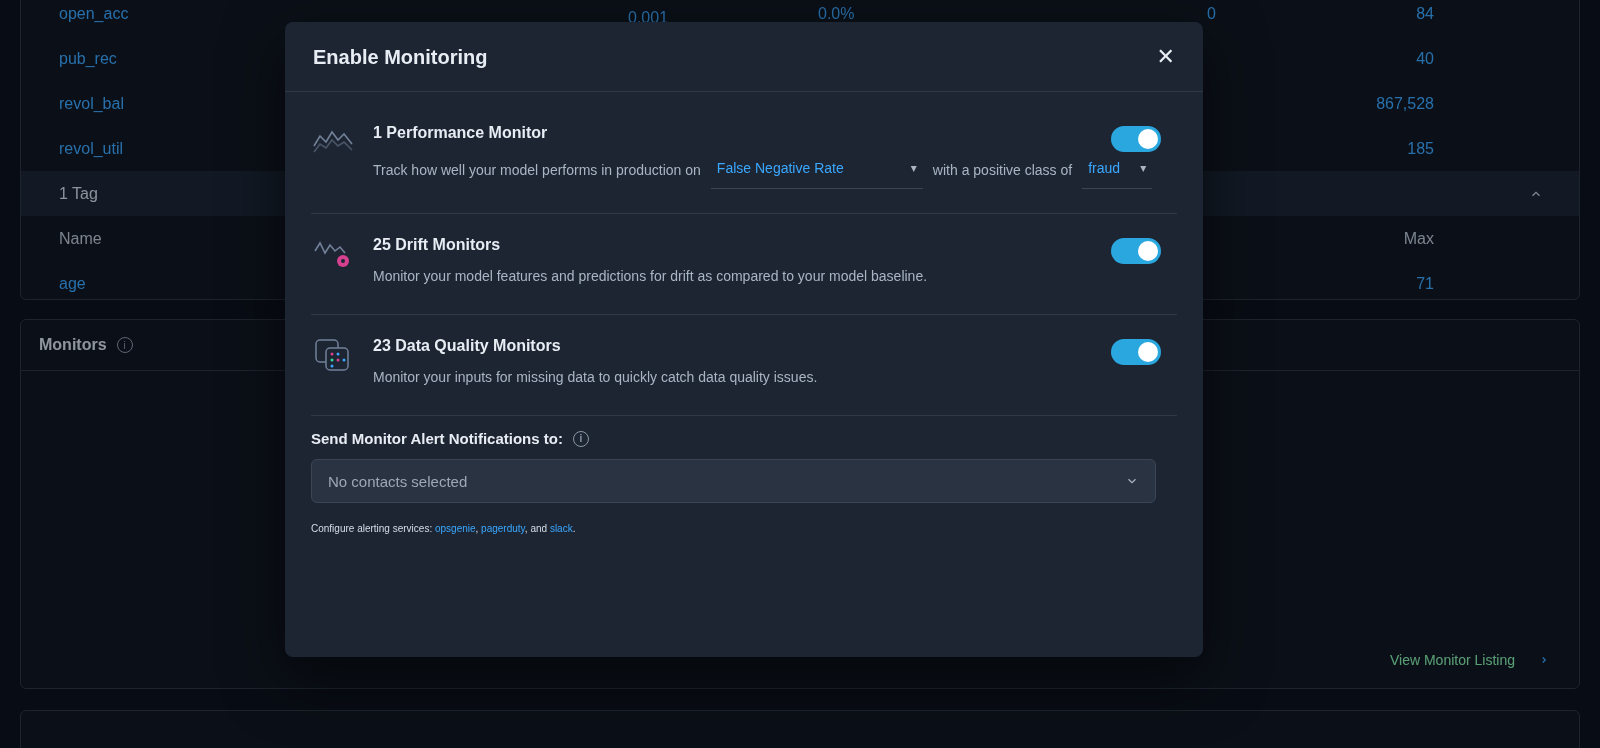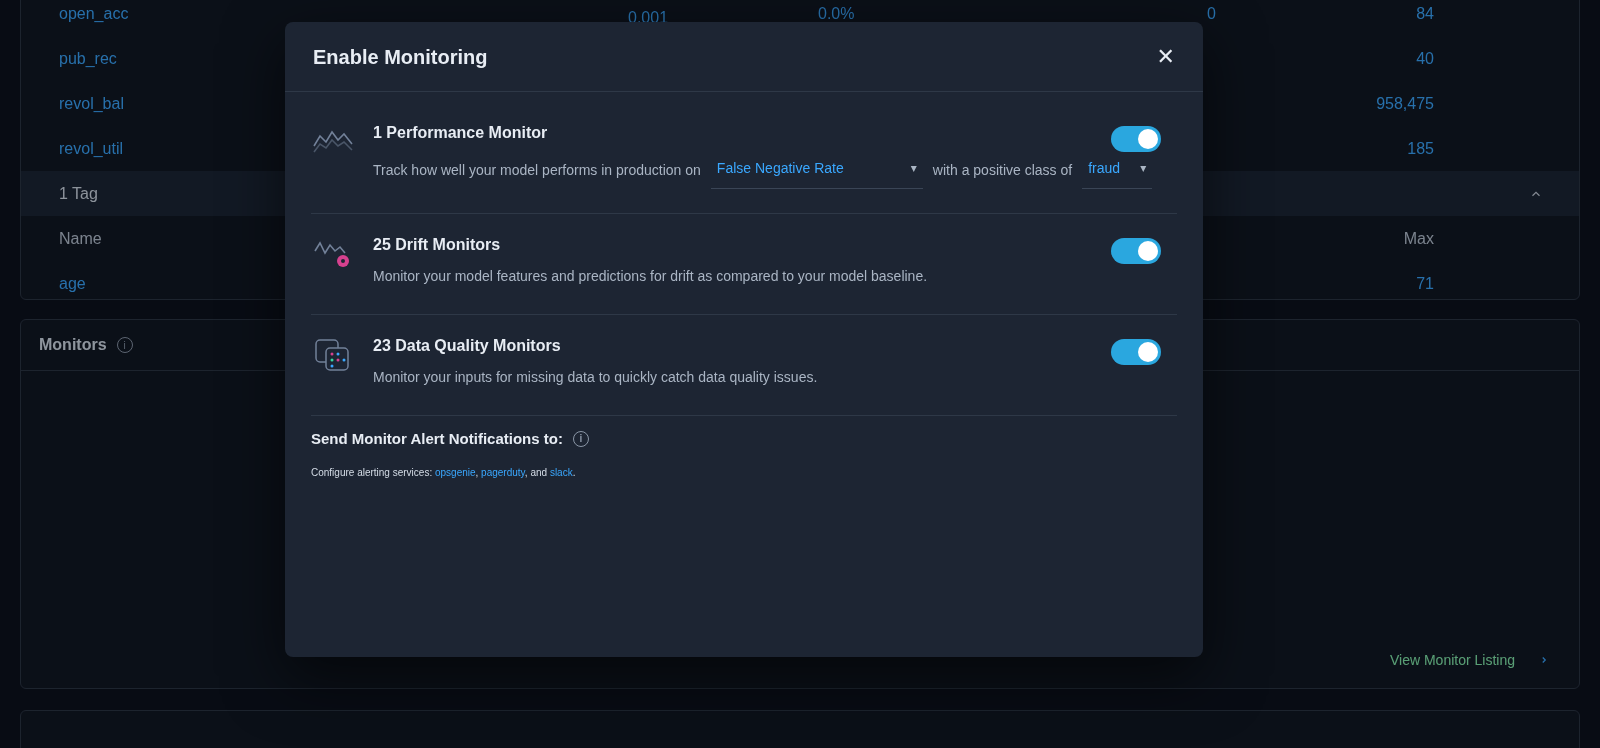--- a/index.html
+++ b/index.html
@@ -148,21 +148,21 @@
       <span class="cell c2 num-blue">0.0%</span>
       <span class="cell c3 num-blue">0</span>
       <span class="cell max num-blue">84</span>
     </div>
   <div class="row" style="top:65px">
       <span class="cell name link-blue">pub_rec</span>
       <span class="cell max num-blue">40</span>
     </div>
   <div class="row" style="top:110px">
       <span class="cell name link-blue">revol_bal</span>
-      <span class="cell max num-blue">958,475</span>
+      <span class="cell max num-blue">867,528</span>
     </div>
   <div class="row" style="top:155px">
       <span class="cell name link-blue">revol_util</span>
       <span class="cell max num-blue">185</span>
     </div>
 
   <div class="row tag-row" style="top:200px">
     <span class="cell name" style="color:#d5dde7">1 Tag</span>
     <span class="chevron-up">
       <svg width="14" height="14" viewBox="0 0 24 24" fill="none" stroke="#c8d1dc" stroke-width="2">
@@ -267,20 +267,26 @@
           </div>
       </div>
       <div class="toggle"></div>
     </div>
 
     <div class="alerts-block">
       <div class="alerts-label">
         <span>Send Monitor Alert Notifications to:</span>
         <span class="info-icon">i</span>
       </div>
+      <div class="contacts-select">
+        <span>No contacts selected</span>
+        <svg width="14" height="14" viewBox="0 0 24 24" fill="none" stroke="#aab5c4" stroke-width="2">
+            <polyline points="6 9 12 15 18 9"></polyline>
+          </svg>
+      </div>
       <div class="configure-line">
         <span>Configure alerting services: </span><a>opsgenie</a><span>, </span><a>pagerduty</a><span>, and </span><a>slack</a><span>.</span>
       </div>
     </div>
 
   </div>
 
 
 </div>
 

